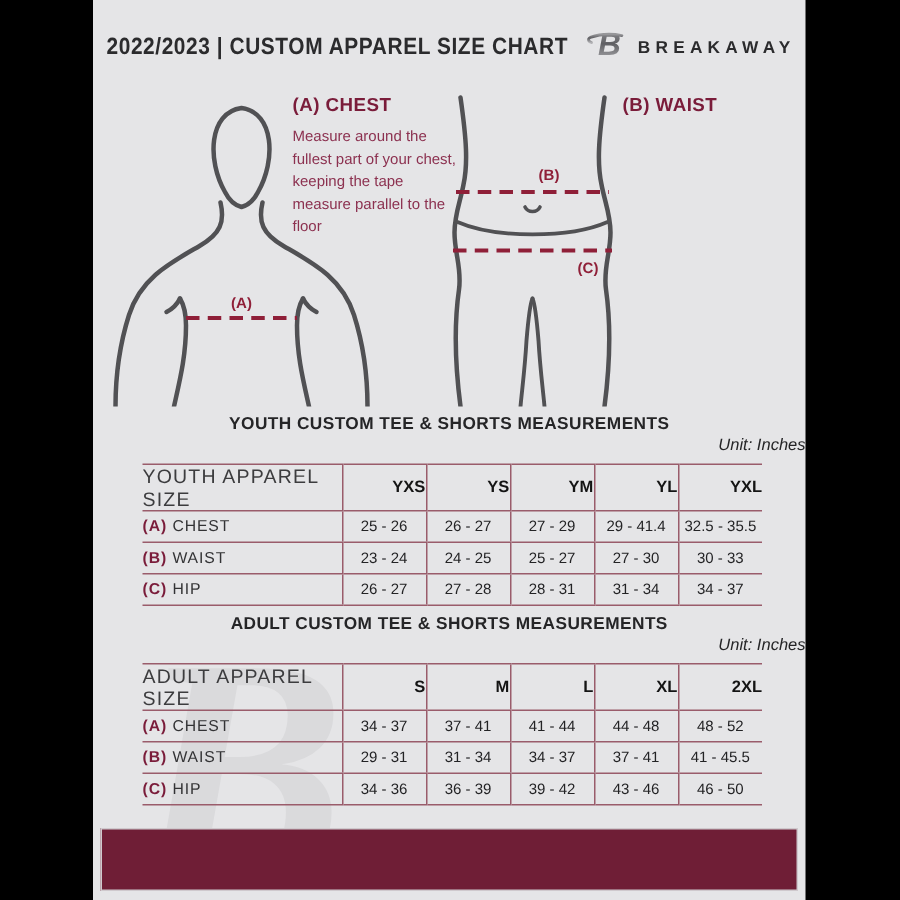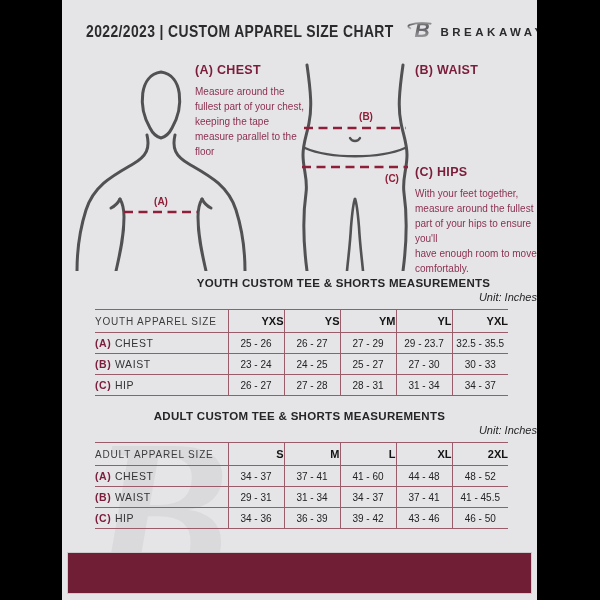--- a/index.html
+++ b/index.html
@@ -16,21 +16,21 @@
     position: absolute; left: 62px; top: 0;
     width: 475px; height: 600px;
     background: #e5e5e7;
     overflow: hidden;
   }
 
   
   .hdr {
     position: absolute; top: 16px; left: 24px; right: 22px;
     height: 32px; display: flex; align-items: center;
-    justify-content: space-between; z-index: 1;
+    justify-content: center; z-index: 1;
   }
   .hdr-title {
     font-size: 14.5px; font-weight: 700; color: #2b2b2d;
     letter-spacing: 0.4px; transform: scale(0.96, 1.08);
     transform-origin: left center; white-space: nowrap;
   }
   .brand { display: flex; align-items: center; gap: 7px; }
   .brand-name {
     font-size: 11.5px; font-weight: 700; color: #2b2b2d;
     letter-spacing: 3.5px;
@@ -74,32 +74,32 @@
     border-top: 1.5px solid #9a5c6b;
     border-bottom: 1.5px solid #9a5c6b;
     padding: 0; vertical-align: middle;
   }
   .size-table th + th, .size-table td + td { border-left: 1.5px solid #9a5c6b; }
   .size-table thead tr { height: 23px; }
   .size-table tbody tr { height: 21px; }
   .col-label { width: 133px; }
   .th-label {
     text-align: left; padding-left: 12px;
-    font-size: 10px; font-weight: 400; color: #3c3c3e;
+    font-size: 13px; font-weight: 400; color: #3c3c3e;
     letter-spacing: 0.8px;
   }
   .th-size { text-align: right; font-size: 11px; font-weight: 700; color: #141414; }
   .td-label {
     text-align: left; padding-left: 12px;
     font-size: 10.5px; color: #333335; letter-spacing: 0.6px;
   }
   .td-label .pfx { font-weight: 700; color: #7a1c3a; }
   .td-val { text-align: center; font-size: 10px; color: #232325; }
 
-  #youth-title { top: 277px; margin-left: 44px; }
+  #youth-title { top: 277px; }
   #youth-unit  { top: 291px; }
   #youth-table { top: 309px; }
   #adult-title { top: 410px; }
   #adult-unit  { top: 424px; }
   #adult-table { top: 442px; }
 
   
   .watermark {
     position: absolute; left: 28px; top: 408px;
     font-family: "Liberation Serif", serif;
@@ -175,25 +175,20 @@
         <line x1="14" y1="73" x2="116" y2="73" stroke="#8f1f38" stroke-width="2.6" stroke-dasharray="9 5.5"></line>
         <text x="76" y="65" text-anchor="middle" font-size="10" font-weight="bold" fill="#8f1f38">(B)</text>
         <line x1="12" y1="112" x2="118" y2="112" stroke="#8f1f38" stroke-width="2.6" stroke-dasharray="9 5.5"></line>
         <text x="102" y="127" text-anchor="middle" font-size="10" font-weight="bold" fill="#8f1f38">(C)</text>
       </svg>
 
       <div class="guide-text gt-waist">
         <div class="guide-heading">(B) WAIST</div>
       </div>
 
-      <div class="guide-text gt-hips">
-        <div class="guide-heading">(C) HIPS</div>
-        <div class="guide-body">With your feet together, measure around the fullest part of your hips to ensure you'll
-have enough room to move comfortably.</div>
-      </div>
     </div>
 
     <div class="sec-title" id="youth-title">YOUTH CUSTOM TEE &amp; SHORTS MEASUREMENTS</div>
     <div class="sec-unit" id="youth-unit">Unit: Inches</div>
 
     <table class="size-table" id="youth-table">
       <colgroup>
           <col class="col-label">
           <col>
           <col>
@@ -210,21 +205,21 @@
           <th class="th-size">YL</th>
           <th class="th-size">YXL</th>
         </tr>
       </thead>
       <tbody>
         <tr>
           <td class="td-label"><span class="pfx">(A)</span> <span>CHEST</span></td>
           <td class="td-val">25 - 26</td>
           <td class="td-val">26 - 27</td>
           <td class="td-val">27 - 29</td>
-          <td class="td-val">29 - 23.7</td>
+          <td class="td-val">29 - 41.4</td>
           <td class="td-val">32.5 - 35.5</td>
         </tr>
         <tr>
           <td class="td-label"><span class="pfx">(B)</span> <span>WAIST</span></td>
           <td class="td-val">23 - 24</td>
           <td class="td-val">24 - 25</td>
           <td class="td-val">25 - 27</td>
           <td class="td-val">27 - 30</td>
           <td class="td-val">30 - 33</td>
         </tr>
@@ -259,21 +254,21 @@
           <th class="th-size">L</th>
           <th class="th-size">XL</th>
           <th class="th-size">2XL</th>
         </tr>
       </thead>
       <tbody>
         <tr>
           <td class="td-label"><span class="pfx">(A)</span> <span>CHEST</span></td>
           <td class="td-val">34 - 37</td>
           <td class="td-val">37 - 41</td>
-          <td class="td-val">41 - 60</td>
+          <td class="td-val">41 - 44</td>
           <td class="td-val">44 - 48</td>
           <td class="td-val">48 - 52</td>
         </tr>
         <tr>
           <td class="td-label"><span class="pfx">(B)</span> <span>WAIST</span></td>
           <td class="td-val">29 - 31</td>
           <td class="td-val">31 - 34</td>
           <td class="td-val">34 - 37</td>
           <td class="td-val">37 - 41</td>
           <td class="td-val">41 - 45.5</td>

